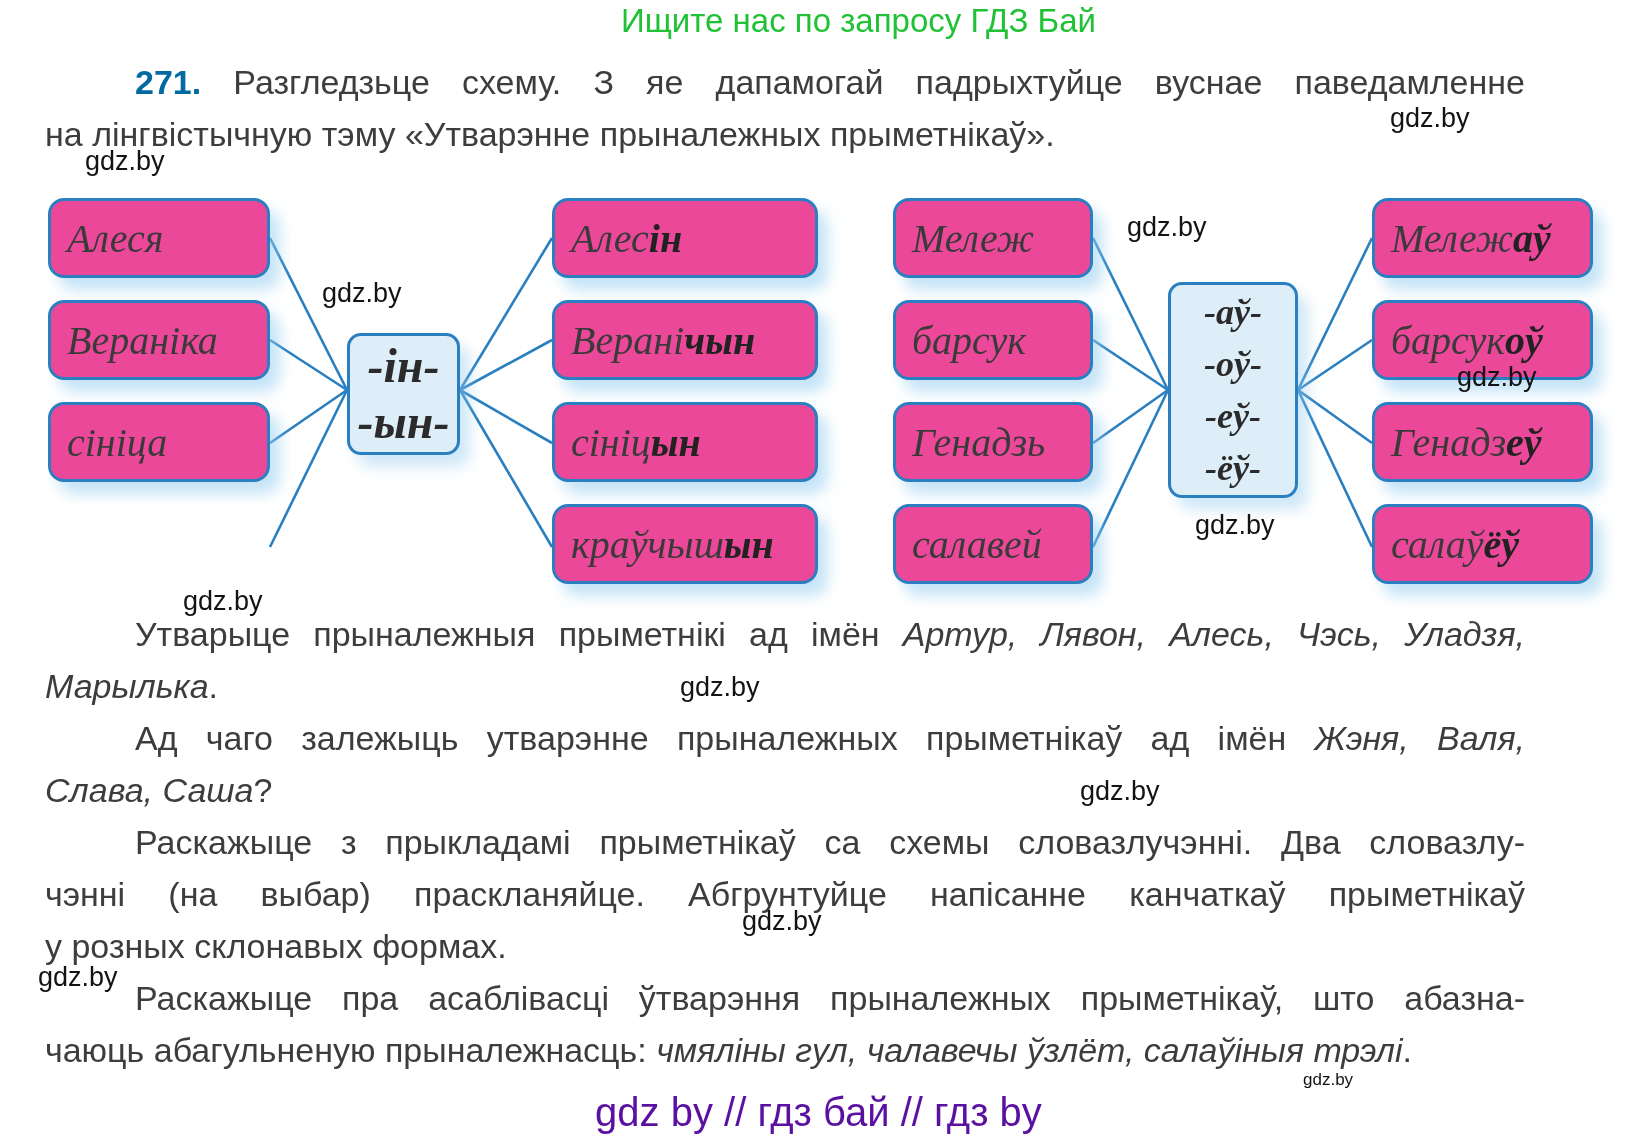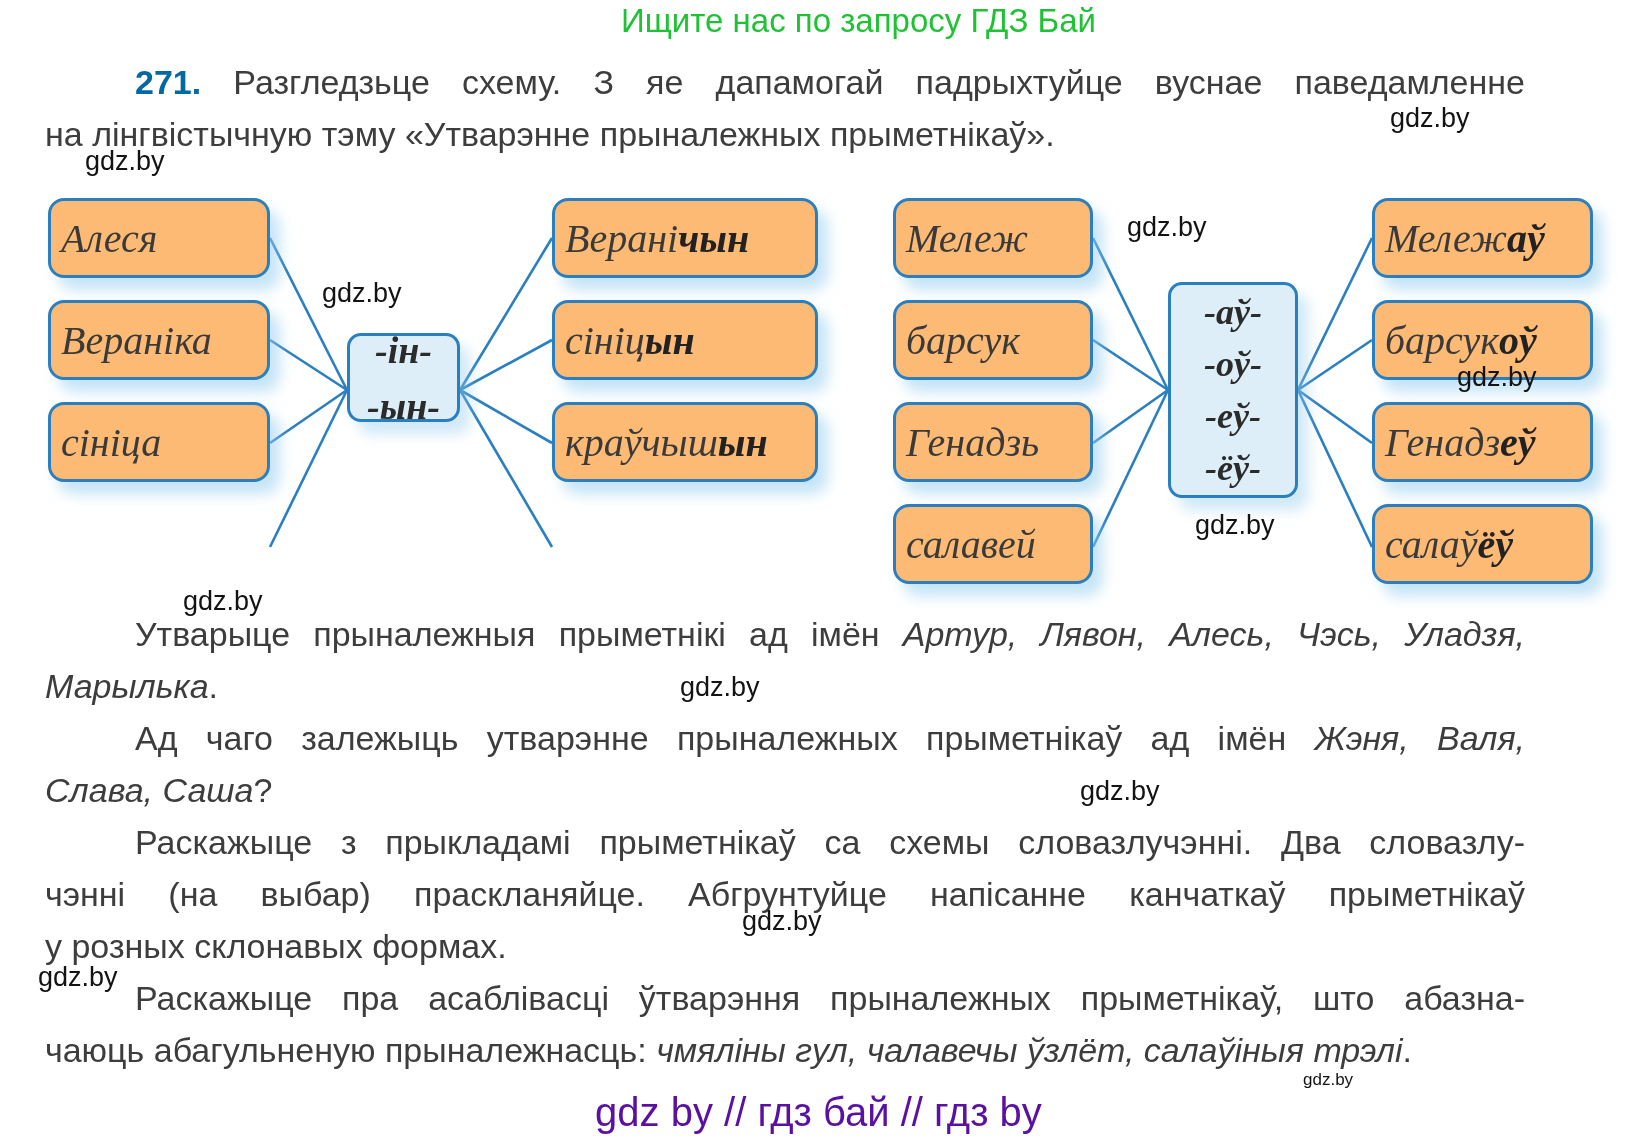--- a/index.html
+++ b/index.html
@@ -17,36 +17,36 @@
   
   #body-text{position:absolute;left:45px;top:608px;width:1480px;
     font-size:34px;line-height:52px;color:#3d3d3d;}
   .line{white-space:normal;}
   .line.just{text-align:justify;text-align-last:justify;}
   .line.first{text-indent:90px;}
   .it{font-style:italic;}
   
   .col{position:absolute;display:flex;flex-direction:column;gap:22px;}
   .word-box{
-    height:80px;box-sizing:border-box;background:#fdba74;
+    height:80px;box-sizing:border-box;background:#ec4899;
     border:3px solid #2a7fc1;border-radius:16px;
-    display:flex;align-items:center;padding-left:10px;
+    display:flex;align-items:center;padding-left:16px;
     font-family:"Liberation Serif","DejaVu Serif",serif;font-style:italic;
     font-size:40px;color:#3a3a3a;
     box-shadow:10px 12px 14px rgba(150,205,240,0.55);
   }
   .word-box b{font-weight:bold;color:#222;}
   .suffix-box{
     position:absolute;box-sizing:border-box;background:#ddeef8;
     border:3px solid #2a7fc1;border-radius:14px;
     display:flex;flex-direction:column;align-items:center;justify-content:center;
     font-family:"Liberation Serif","DejaVu Serif",serif;font-style:italic;font-weight:bold;
     color:#2b2b2b;box-shadow:10px 12px 14px rgba(150,205,240,0.45);
   }
-  #suffix1{left:347px;top:333px;width:113px;height:89px;font-size:38px;line-height:56px;}
+  #suffix1{left:347px;top:333px;width:113px;height:122px;font-size:48px;line-height:56px;}
   #suffix2{left:1168px;top:282px;width:130px;height:216px;font-size:36px;line-height:52px;}
   #connectors{position:absolute;left:0;top:0;width:1637px;height:1139px;}
   #connectors line{stroke:#2a7fc1;stroke-width:2.6;}
   
   .wm{position:absolute;color:#131313;font-size:27px;white-space:nowrap;}
   
   #footer{position:absolute;top:1090px;left:0;width:100%;text-align:center;
     font-size:40px;}
 </style>
 </head>
@@ -79,20 +79,21 @@
     <line x1="1298" y1="390" x2="1372" y2="443"></line>
     <line x1="1298" y1="390" x2="1372" y2="547"></line>
   </svg>
 
   <div class="col" id="col-src-1" style="left:48px;top:198px;width:222px;">
       <div class="word-box">Алеся</div>
       <div class="word-box">Вераніка</div>
       <div class="word-box">сініца</div>
     </div>
   <div class="col" id="col-der-1" style="left:552px;top:198px;width:266px;">
+      <div class="word-box">Алес<b>ін</b></div>
       <div class="word-box">Верані<b>чын</b></div>
       <div class="word-box">сініц<b>ын</b></div>
       <div class="word-box">краўчыш<b>ын</b></div>
     </div>
   <div class="col" id="col-src-2" style="left:893px;top:198px;width:200px;">
       <div class="word-box">Мележ</div>
       <div class="word-box">барсук</div>
       <div class="word-box">Генадзь</div>
       <div class="word-box">салавей</div>
     </div>

